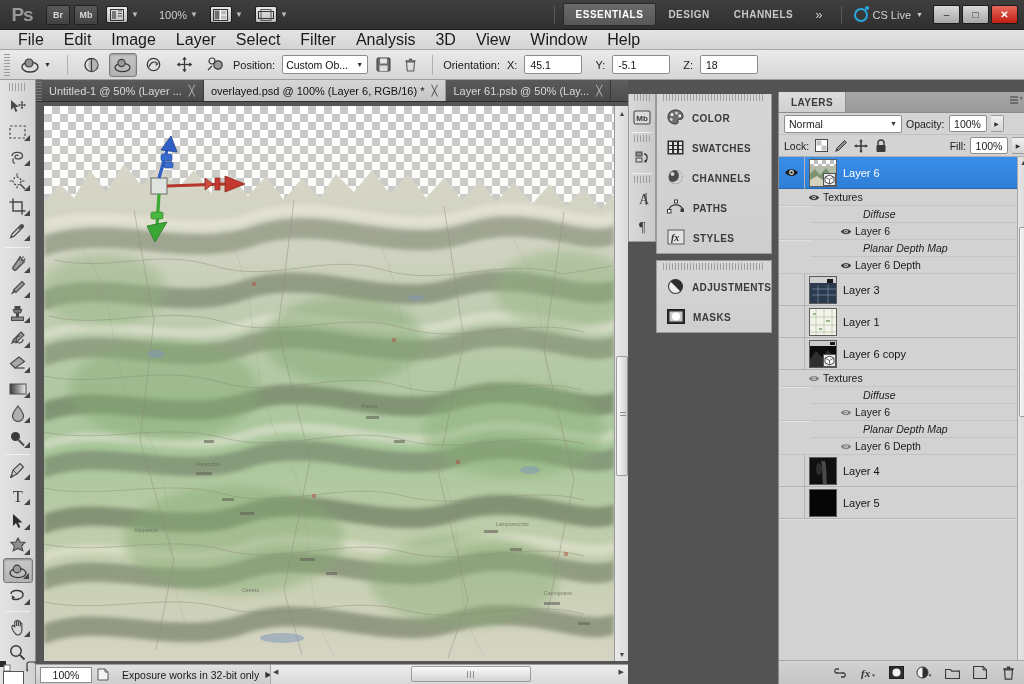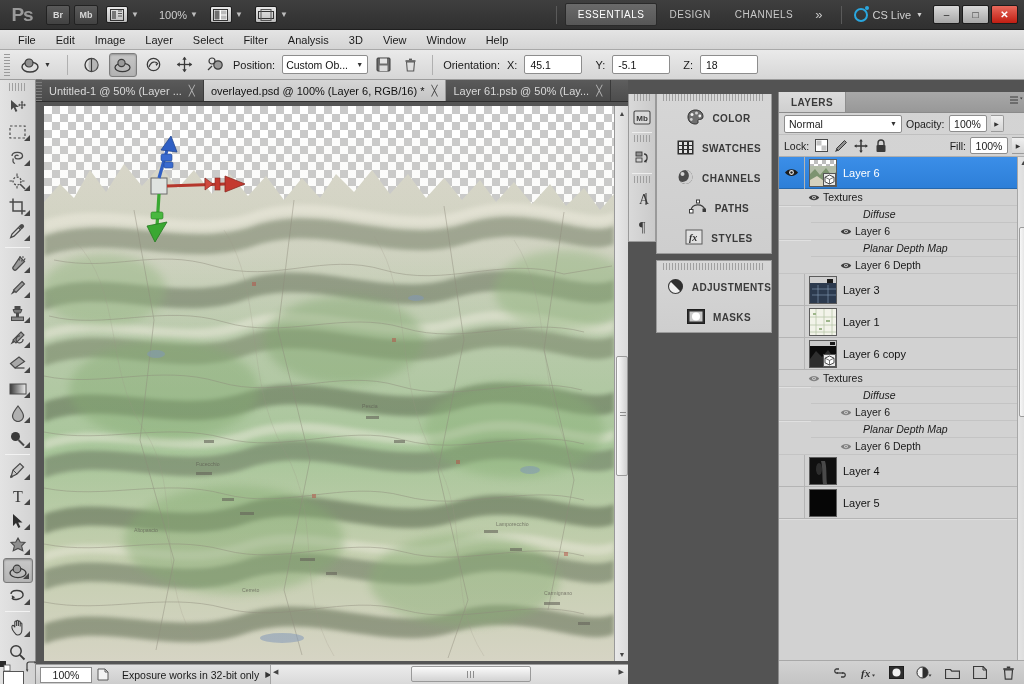--- a/index.html
+++ b/index.html
@@ -35,21 +35,21 @@
   .tb-caret { color:#bdbdbd; font-size:8px; margin:0 6px 0 3px; cursor:pointer;}
   .tb-zoom { color:#cfcfcf; font-size:11px; margin-left:14px; }
   .tb-icon-box {
     width:22px;height:17px;border:1px solid #1f1f1f;border-radius:2px;
     background:linear-gradient(to bottom,#e8e8e8,#bdbdbd);
     display:flex;align-items:center;justify-content:center;
   }
   .ws-wrap { margin-left:auto; display:flex; align-items:center; height:100%; }
   .ws-sep { width:1px;height:18px;background:#5a5a5a;margin:0 8px; }
   .ws-btn {
-    padding:5px 12px; font-size:10px; font-weight:normal; color:#c9c9c9;
+    padding:5px 12px; font-size:10px; font-weight:bold; color:#c9c9c9;
     letter-spacing:0.5px; cursor:pointer; border-radius:2px;
   }
   .ws-btn.active {
     background:linear-gradient(to bottom,#6a6a6a,#575757);
     color:#fff; border:1px solid #2a2a2a;
   }
   .ws-more { color:#c9c9c9; font-size:13px; padding:0 10px; cursor:pointer; }
   .cslive {
     display:flex;align-items:center;gap:5px;color:#d0d0d0;font-size:11px;
     margin-left:4px;padding-right:8px;cursor:pointer;
@@ -68,21 +68,21 @@
   }
   .wbtn.close { background:linear-gradient(to bottom,#e86a5c,#c01d12); color:#fff; font-weight:bold;}
 
   
   .menubar {
     position:absolute; left:0; top:30px; width:1024px; height:20px;
     background:linear-gradient(to bottom,#e4e4e4,#d4d4d4);
     border-bottom:1px solid #a9a9a9;
     display:flex; align-items:center; padding-left:8px;
   }
-  .menu-item { padding:2px 10px; font-size:11px; color:#1a1a1a; cursor:pointer; }
+  .menu-item { padding:2px 10px; font-size:16px; color:#1a1a1a; cursor:pointer; }
 
   
   .optbar {
     position:absolute; left:0; top:50px; width:1024px; height:30px;
     background:linear-gradient(to bottom,#eaeaea,#d6d6d6);
     border-bottom:1px solid #9c9c9c;
     display:flex; align-items:center; padding-left:4px; gap:3px;
   }
   .opt-grip { width:6px;height:22px;background:
       repeating-linear-gradient(to bottom,#9a9a9a 0 1px,transparent 1px 3px);
@@ -212,21 +212,21 @@
   
   .dock {
     position:absolute; left:656px; top:92px; width:116px; height:592px;
     background:#535353;
   }
   .dock-grp {
     background:linear-gradient(to bottom,#d6d6d6,#cecece);
     border:1px solid #9a9a9a; border-top:none;
   }
   .dock-grip{height:7px;background:repeating-linear-gradient(to right,#9f9f9f 0 1px,transparent 1px 3px);margin:2px 6px;}
-  .dock-item{height:30px;display:flex;align-items:center;gap:8px;padding-left:10px;cursor:pointer;justify-content:center;}
+  .dock-item{height:30px;display:flex;align-items:center;gap:8px;padding-left:10px;cursor:pointer;}
   .dock-lbl{font-size:10px;font-weight:bold;color:#3a3a3a;letter-spacing:.4px;}
 
   
   .layers {
     position:absolute; left:778px; top:92px; width:252px; height:592px;
     background:linear-gradient(to bottom,#d4d4d4,#cdcdcd);
     border-left:1px solid #8b8b8b;
     display:flex; flex-direction:column;
   }
   .lp-tabs {

